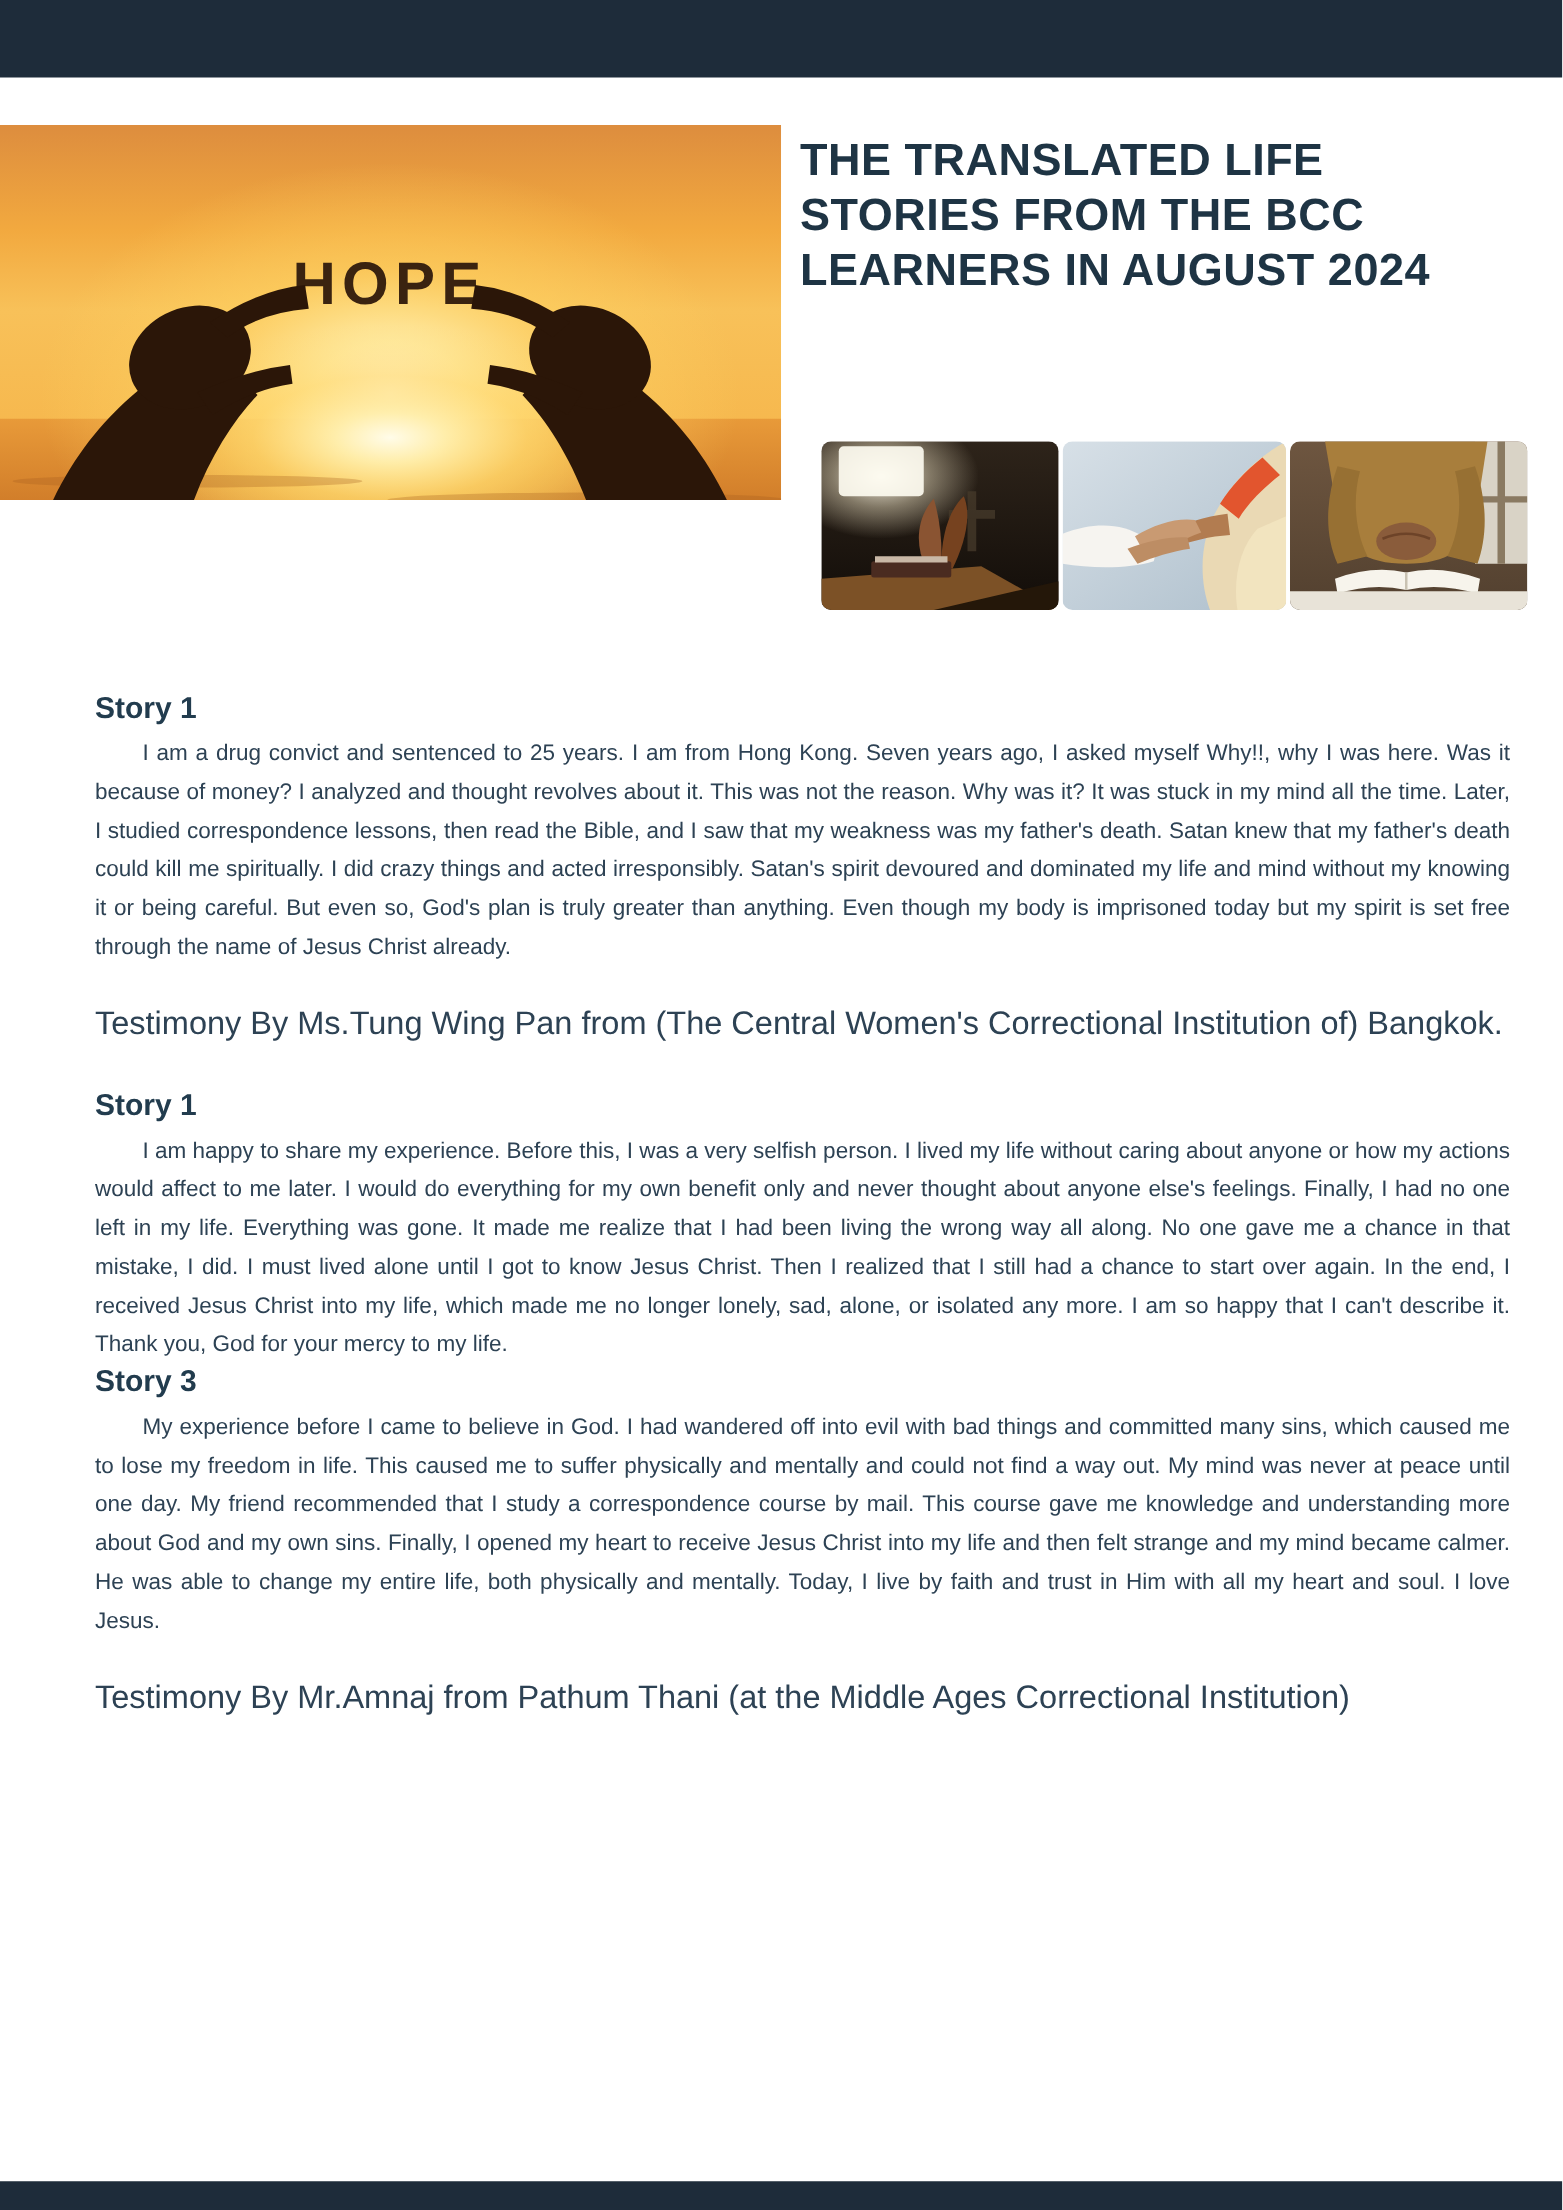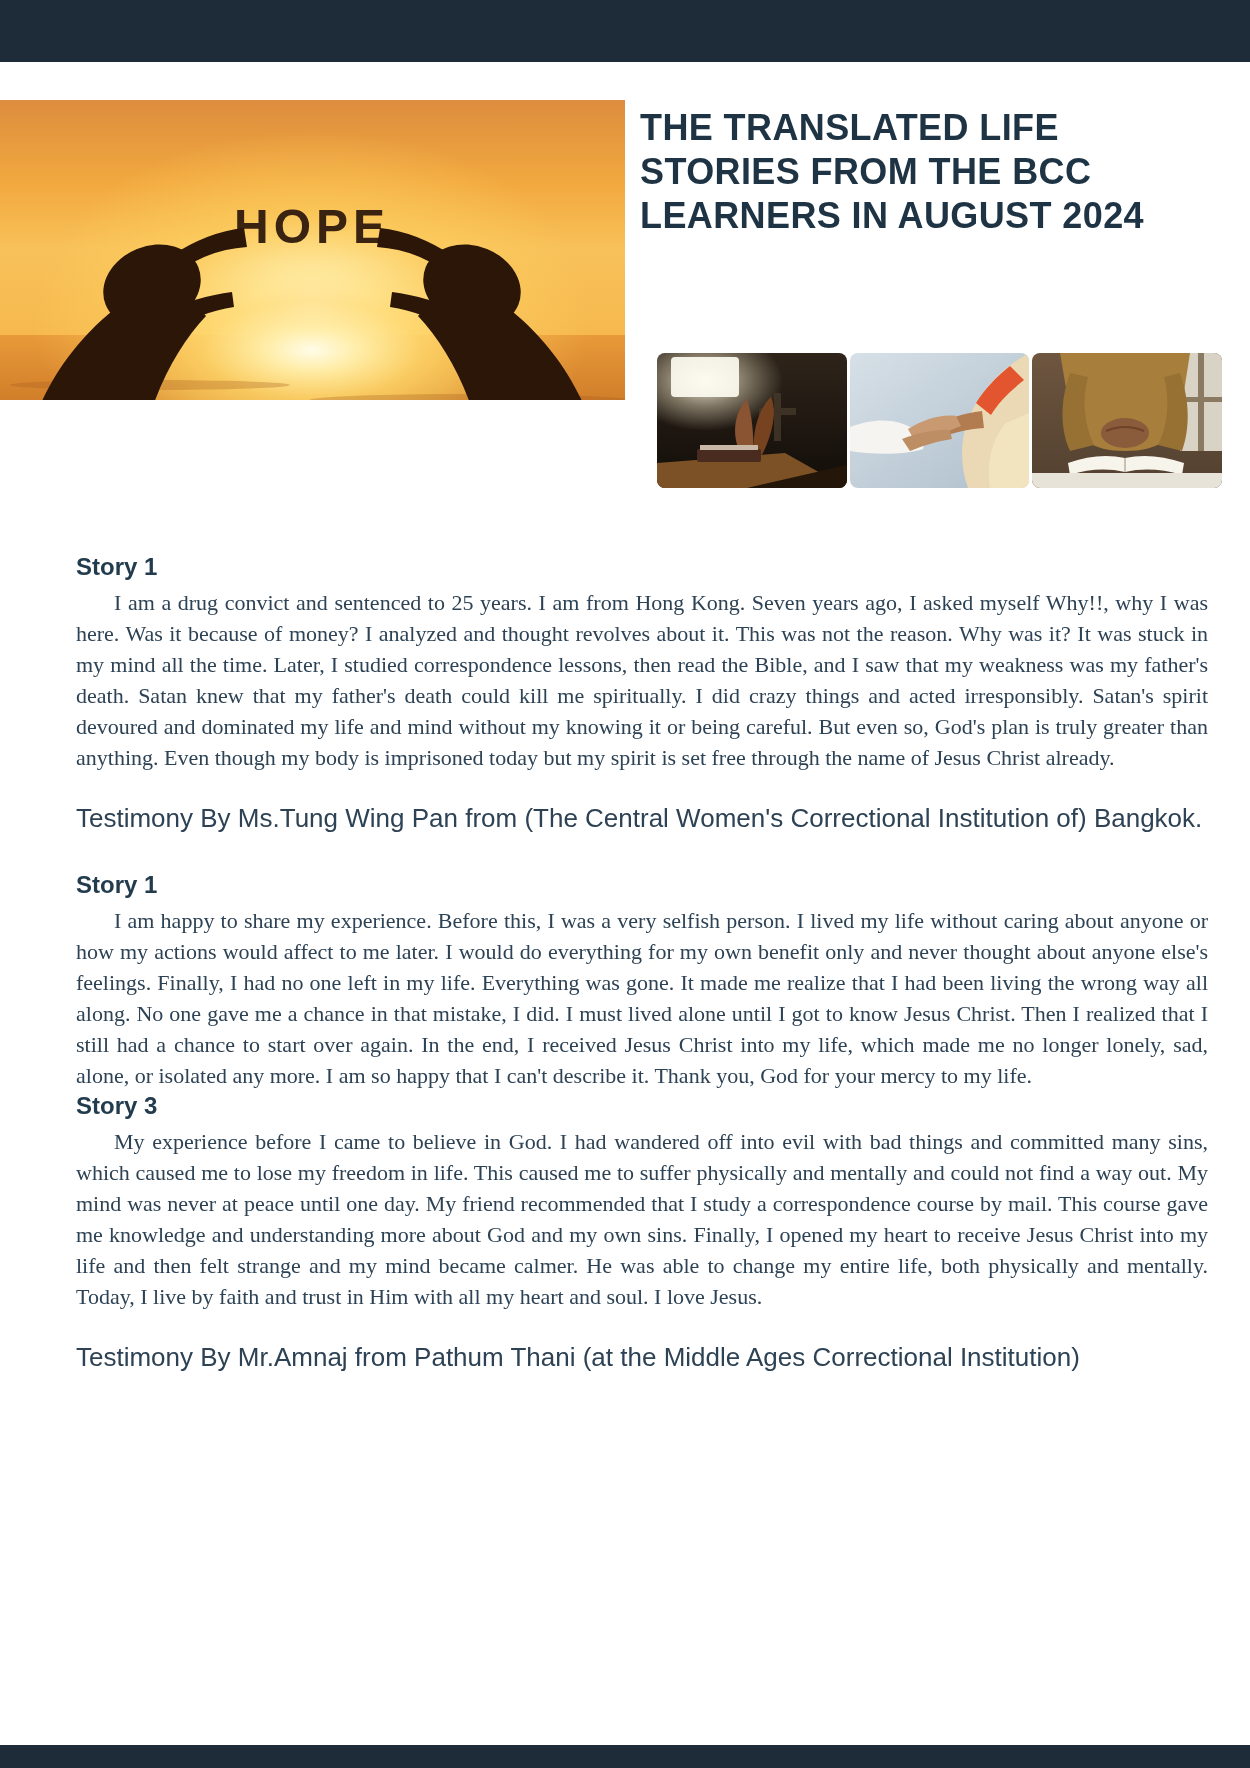--- a/index.html
+++ b/index.html
@@ -42,24 +42,23 @@
   #content{
     position:absolute;left:76px;top:552px;width:1132px;
     color:#2d4254;
   }
   .story-heading{
     margin:0 0 5px 0;
     font-size:24px;line-height:30px;font-weight:bold;color:#223c4e;
   }
   .story-body{
     margin:0;
-    font-size:22px;line-height:31px;
+    font-size:18px;line-height:31px;
     text-align:justify;text-indent:38px;
     color:#2d4254;
-    font-family:Liberation Serif, serif;
   }
   .testimony{
     margin:30px 0 36px 0;
     font-size:26px;line-height:31px;
     color:#2d4254;
   }
 </style>
 </head>
 <body>
 

